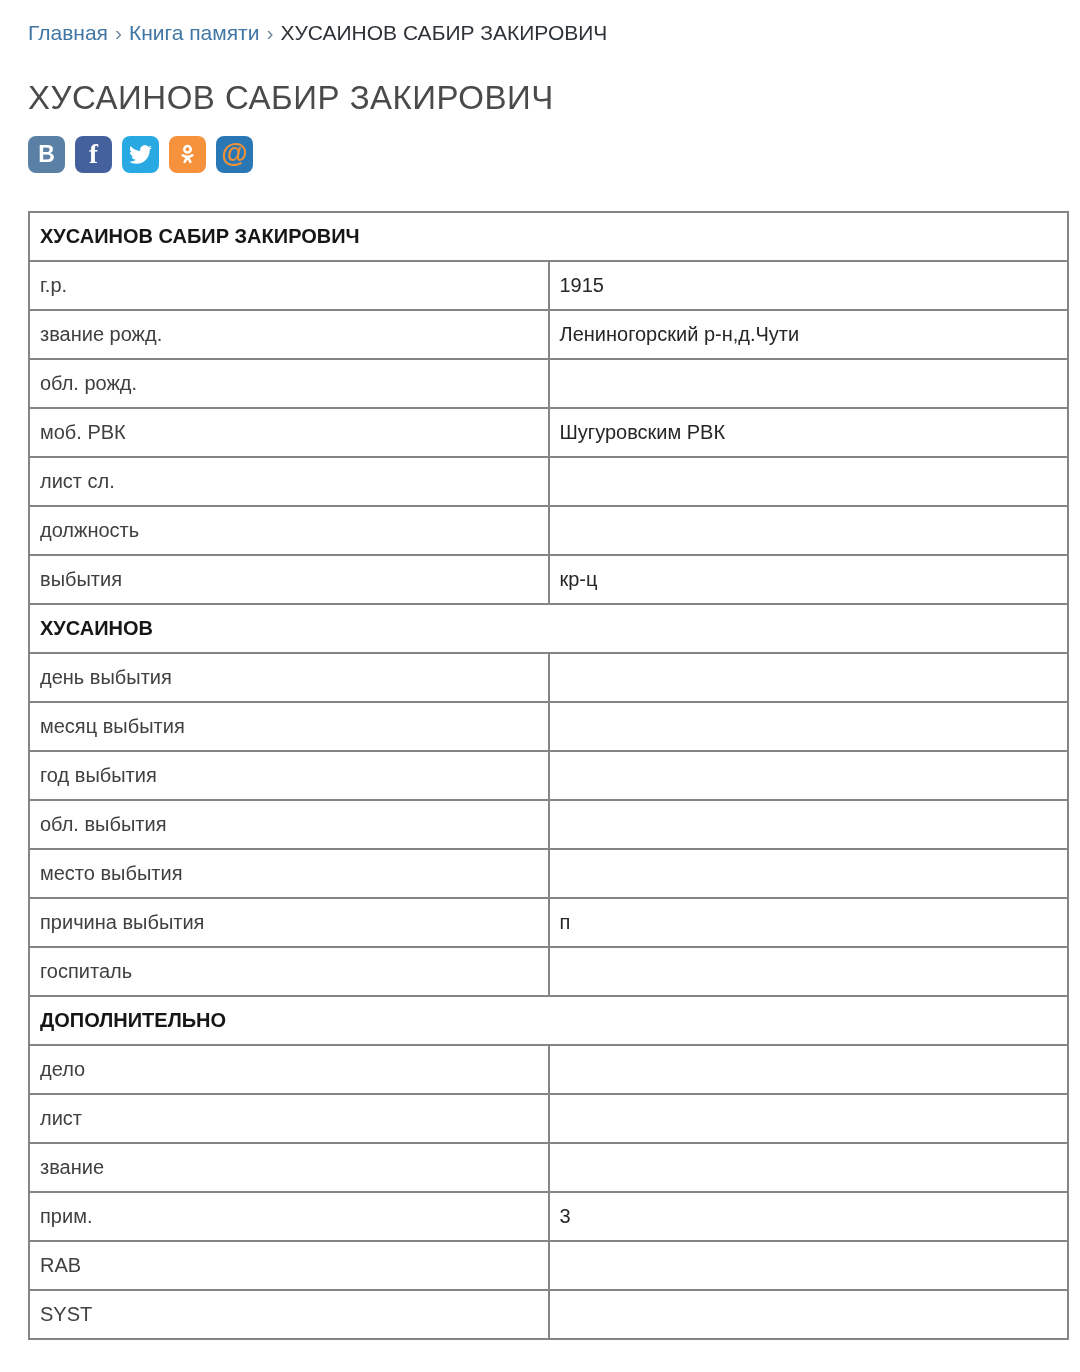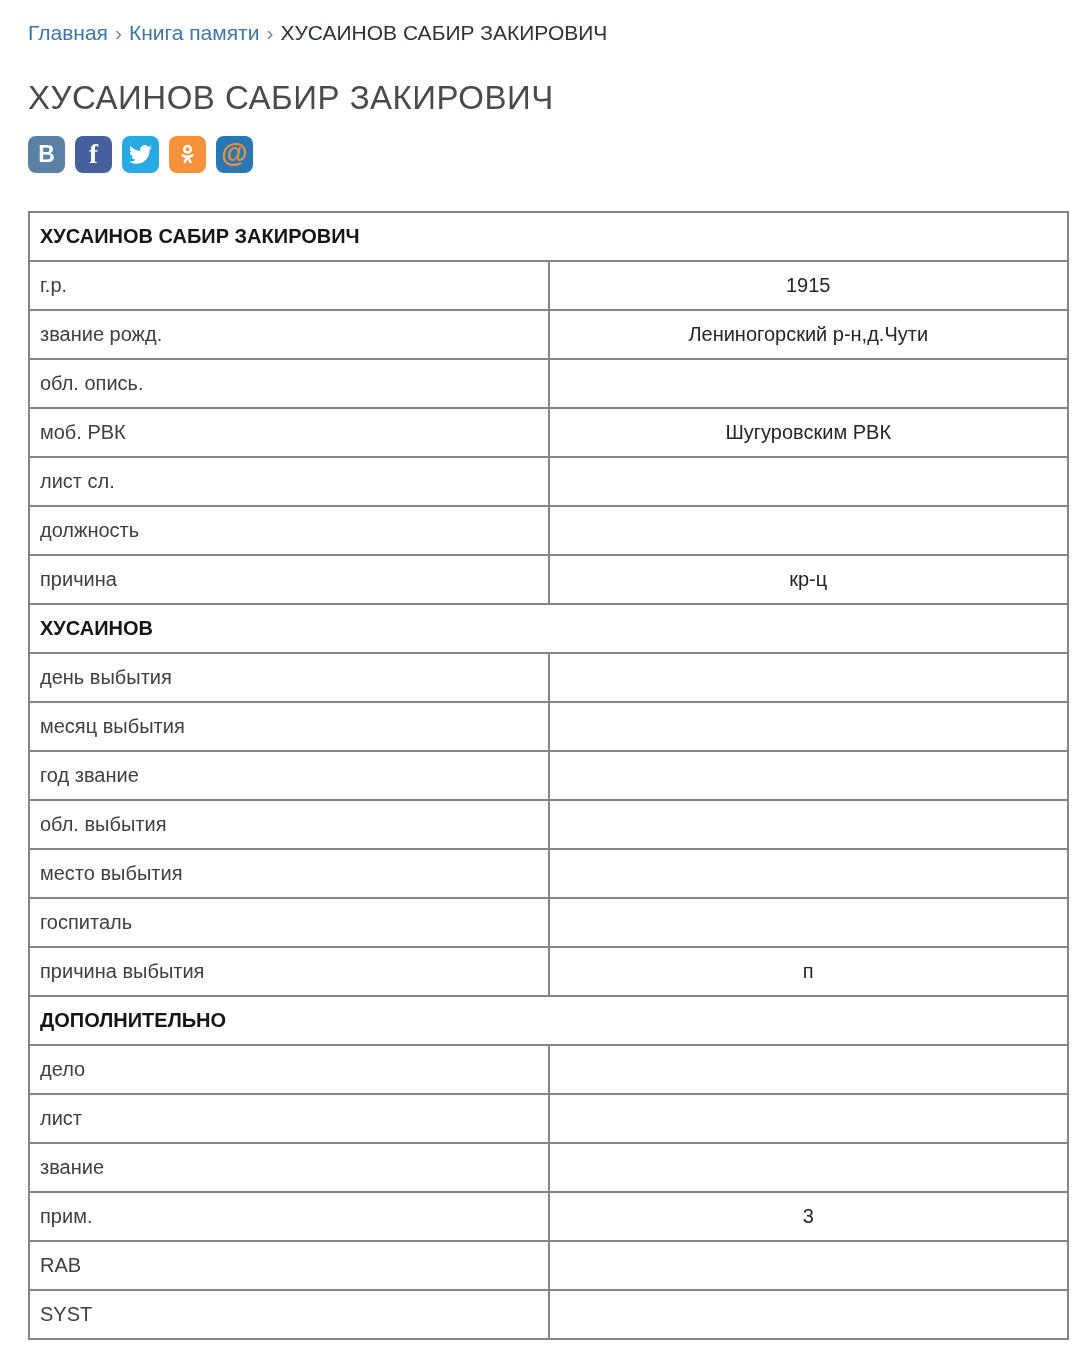--- a/index.html
+++ b/index.html
@@ -84,21 +84,21 @@
     text-align: left;
     overflow: hidden;
     white-space: nowrap;
   }
   .record-table th {
     font-weight: 700;
     color: #161616;
     font-size: 20px;
   }
   .record-table .cell-label { width: 328px; color: #404040; }
-  .record-table .cell-value { color: #262626; text-align: center; }
+  .record-table .cell-value { color: #262626; }
 </style>
 </head>
 <body>
 
 <div class="page">
 
   <nav class="breadcrumb">
     <a>Главная</a><span class="sep">›</span><a>Книга памяти</a><span class="sep">›</span><span class="current">ХУСАИНОВ САБИР ЗАКИРОВИЧ</span>
   </nav>
 
@@ -148,84 +148,84 @@
       <td class="cell-label">г.р.</td>
       <td class="cell-value">1915</td>
     </tr>
 
     <tr>
       <td class="cell-label">звание рожд.</td>
       <td class="cell-value">Лениногорский р-н,д.Чути</td>
     </tr>
 
     <tr>
-      <td class="cell-label">обл. опись.</td>
+      <td class="cell-label">обл. рожд.</td>
       <td class="cell-value"></td>
     </tr>
 
     <tr>
       <td class="cell-label">моб. РВК</td>
       <td class="cell-value">Шугуровским РВК</td>
     </tr>
 
     <tr>
       <td class="cell-label">лист сл.</td>
       <td class="cell-value"></td>
     </tr>
 
     <tr>
       <td class="cell-label">должность</td>
       <td class="cell-value"></td>
     </tr>
 
     <tr>
-      <td class="cell-label">причина</td>
+      <td class="cell-label">выбытия</td>
       <td class="cell-value">кр-ц</td>
     </tr>
 
     <tr>
       <th colspan="2">ХУСАИНОВ</th>
     </tr>
 
     <tr>
       <td class="cell-label">день выбытия</td>
       <td class="cell-value"></td>
     </tr>
 
     <tr>
       <td class="cell-label">месяц выбытия</td>
       <td class="cell-value"></td>
     </tr>
 
     <tr>
-      <td class="cell-label">год звание</td>
+      <td class="cell-label">год выбытия</td>
       <td class="cell-value"></td>
     </tr>
 
     <tr>
       <td class="cell-label">обл. выбытия</td>
       <td class="cell-value"></td>
     </tr>
 
     <tr>
       <td class="cell-label">место выбытия</td>
-      <td class="cell-value"></td>
-    </tr>
-
-    <tr>
-      <td class="cell-label">госпиталь</td>
       <td class="cell-value"></td>
     </tr>
 
     <tr>
       <td class="cell-label">причина выбытия</td>
       <td class="cell-value">п</td>
     </tr>
 
     <tr>
+      <td class="cell-label">госпиталь</td>
+      <td class="cell-value"></td>
+    </tr>
+
+    <tr>
       <th colspan="2">ДОПОЛНИТЕЛЬНО</th>
     </tr>
 
     <tr>
       <td class="cell-label">дело</td>
       <td class="cell-value"></td>
     </tr>
 
     <tr>
       <td class="cell-label">лист</td>

